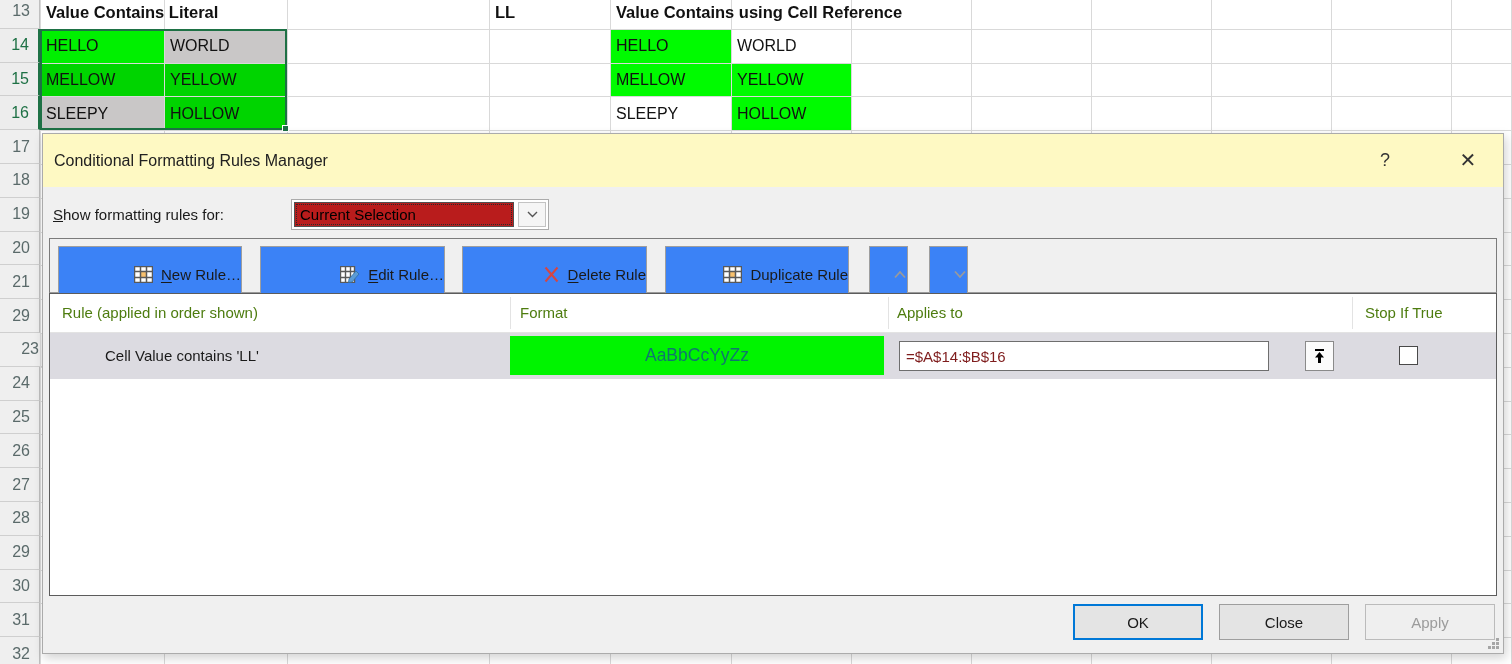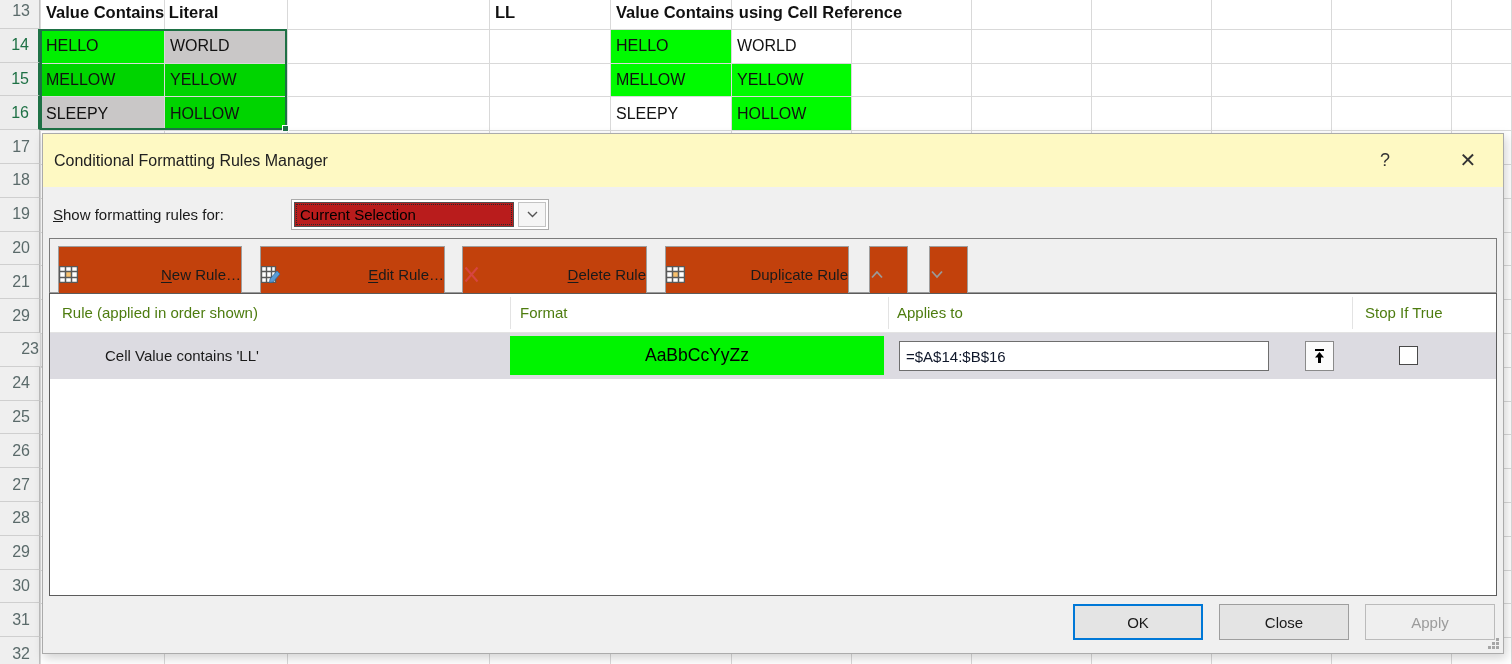--- a/index.html
+++ b/index.html
@@ -53,22 +53,22 @@
   }
   .combo-arrow{
     position:absolute;right:2px;top:2px;bottom:2px;width:28px;background:#F5F5F5;
     border:1px solid #C3C3C3;display:flex;align-items:center;justify-content:center;
   }
   .toolbar{
     position:absolute;left:6px;top:104px;width:1448px;height:55px;
     background:#F0F0F0;border:1px solid #7B7B7B;border-bottom-color:#9a9a9a;
   }
   .tbtn{
-    position:absolute;top:7px;height:56px;background:#c2410c;border:1px solid #9E9E9E;
-    display:flex;align-items:center;justify-content:space-between;gap:8px;font-size:15px;color:#1a1a1a;
+    position:absolute;top:7px;height:56px;background:#3b82f6;border:1px solid #9E9E9E;
+    display:flex;align-items:center;justify-content:flex-end;gap:8px;font-size:15px;color:#1a1a1a;
   }
   .tbtn u{text-decoration:underline;text-underline-offset:2px;}
   .btn-new{left:8px;width:184px;}
   .btn-edit{left:210px;width:185px;}
   .btn-del{left:412px;width:185px;}
   .btn-dup{left:615px;width:184px;}
   .btn-up{left:819px;width:39px;}
   .btn-down{left:879px;width:39px;}
   .listbox{
     position:absolute;left:6px;top:159px;width:1448px;height:303px;
@@ -78,26 +78,26 @@
   .lh-rule{left:12px;}
   .lh-format{left:470px;}
   .lh-applies{left:847px;}
   .lh-stop{left:1315px;}
   .lh-div{position:absolute;top:3px;height:32px;width:1px;background:#E3E3E3;}
   .lh-underline{position:absolute;left:0;top:38px;width:100%;height:1px;background:#E3E3E3;}
   .rulerow{position:absolute;left:0;top:39px;width:100%;height:46px;background:#DCDBE1;}
   .rule-text{position:absolute;left:55px;top:0;height:46px;line-height:46px;font-size:15px;}
   .fmt-preview{
     position:absolute;left:460px;top:3px;width:374px;height:39px;
-    display:flex;align-items:center;justify-content:center;font-size:17.5px;color:#000000;
+    display:flex;align-items:center;justify-content:center;font-size:17.5px;color:#0f766e;
   }
   .applies-input{
     position:absolute;left:849px;top:8px;width:370px;height:30px;
     border:1px solid #6E6E6E;background:#fff;font-family:"Liberation Sans",sans-serif;
-    font-size:15px;padding:0 6px;color:#0f172a;
+    font-size:15px;padding:0 6px;color:#7f1d1d;
   }
   .range-btn{
     position:absolute;left:1255px;top:8px;width:29px;height:30px;background:#FBFBFB;
     border:1px solid #8A8A8A;display:flex;align-items:center;justify-content:center;
   }
   .stop-check{
     position:absolute;left:1349px;top:13px;width:19px;height:19px;background:#fff;border:1px solid #494949;
   }
   .fbtn{
     position:absolute;top:470px;width:130px;height:36px;background:#E4E4E4;border:1px solid #9E9E9E;

